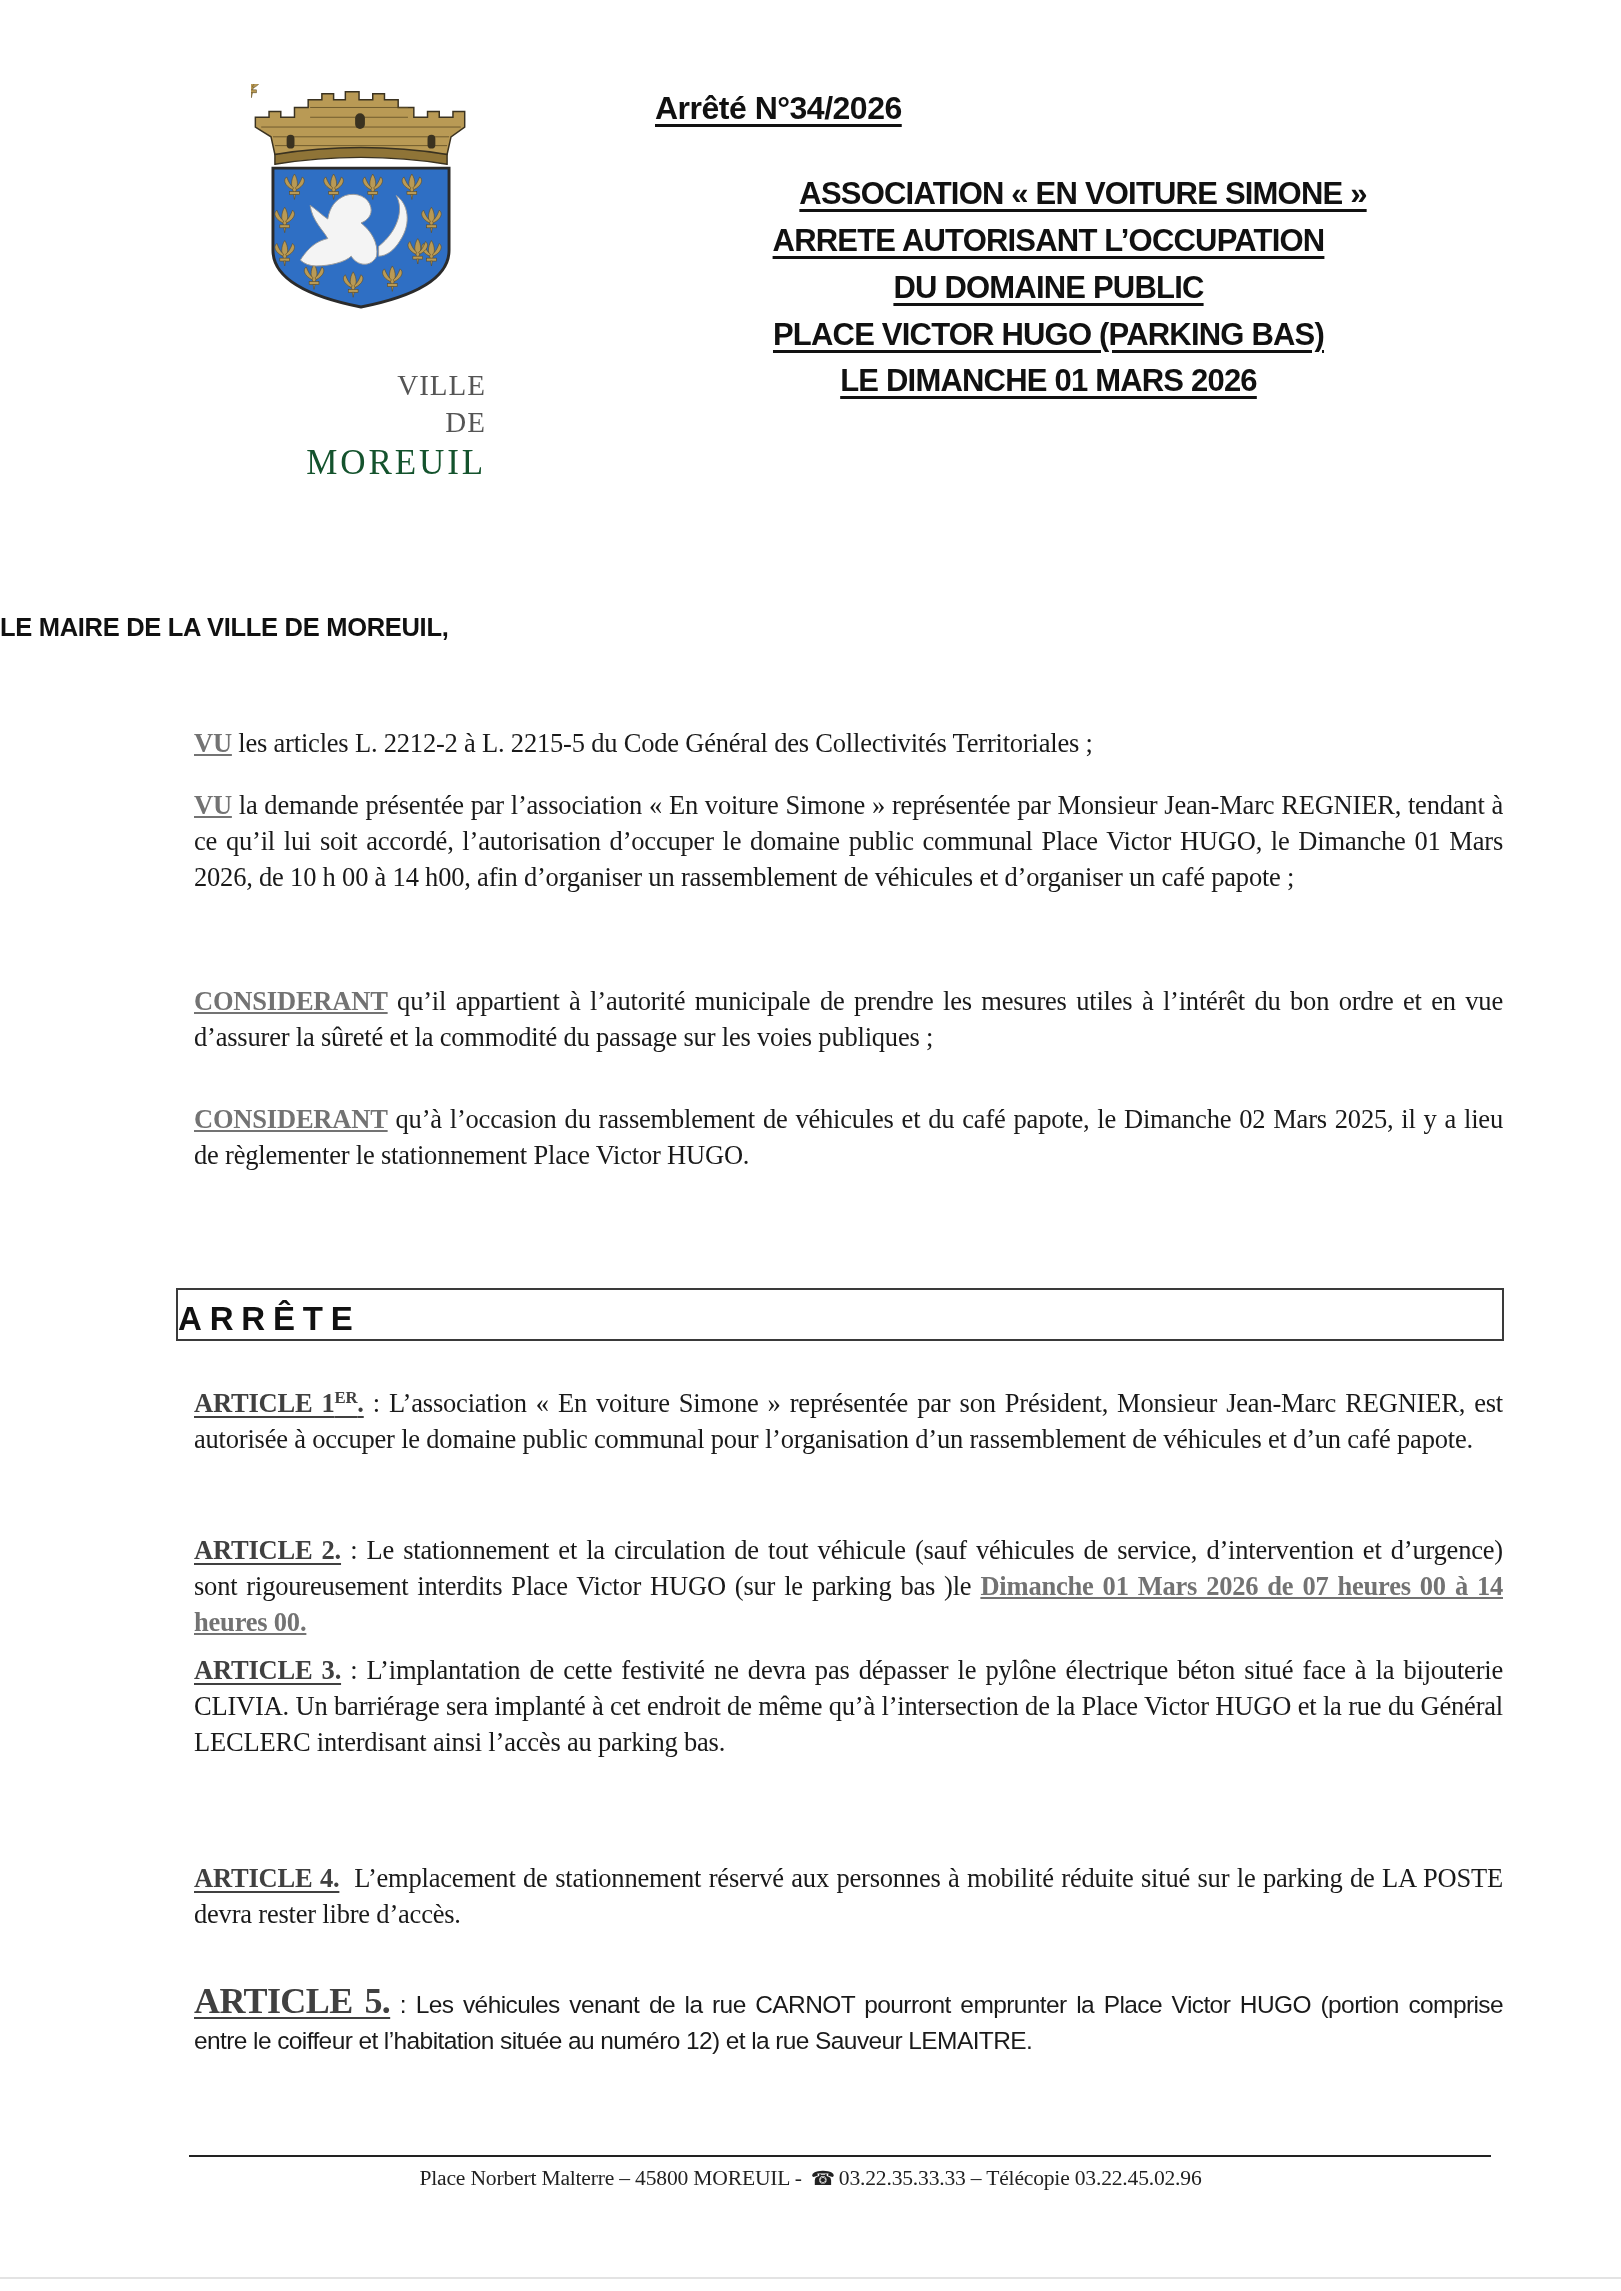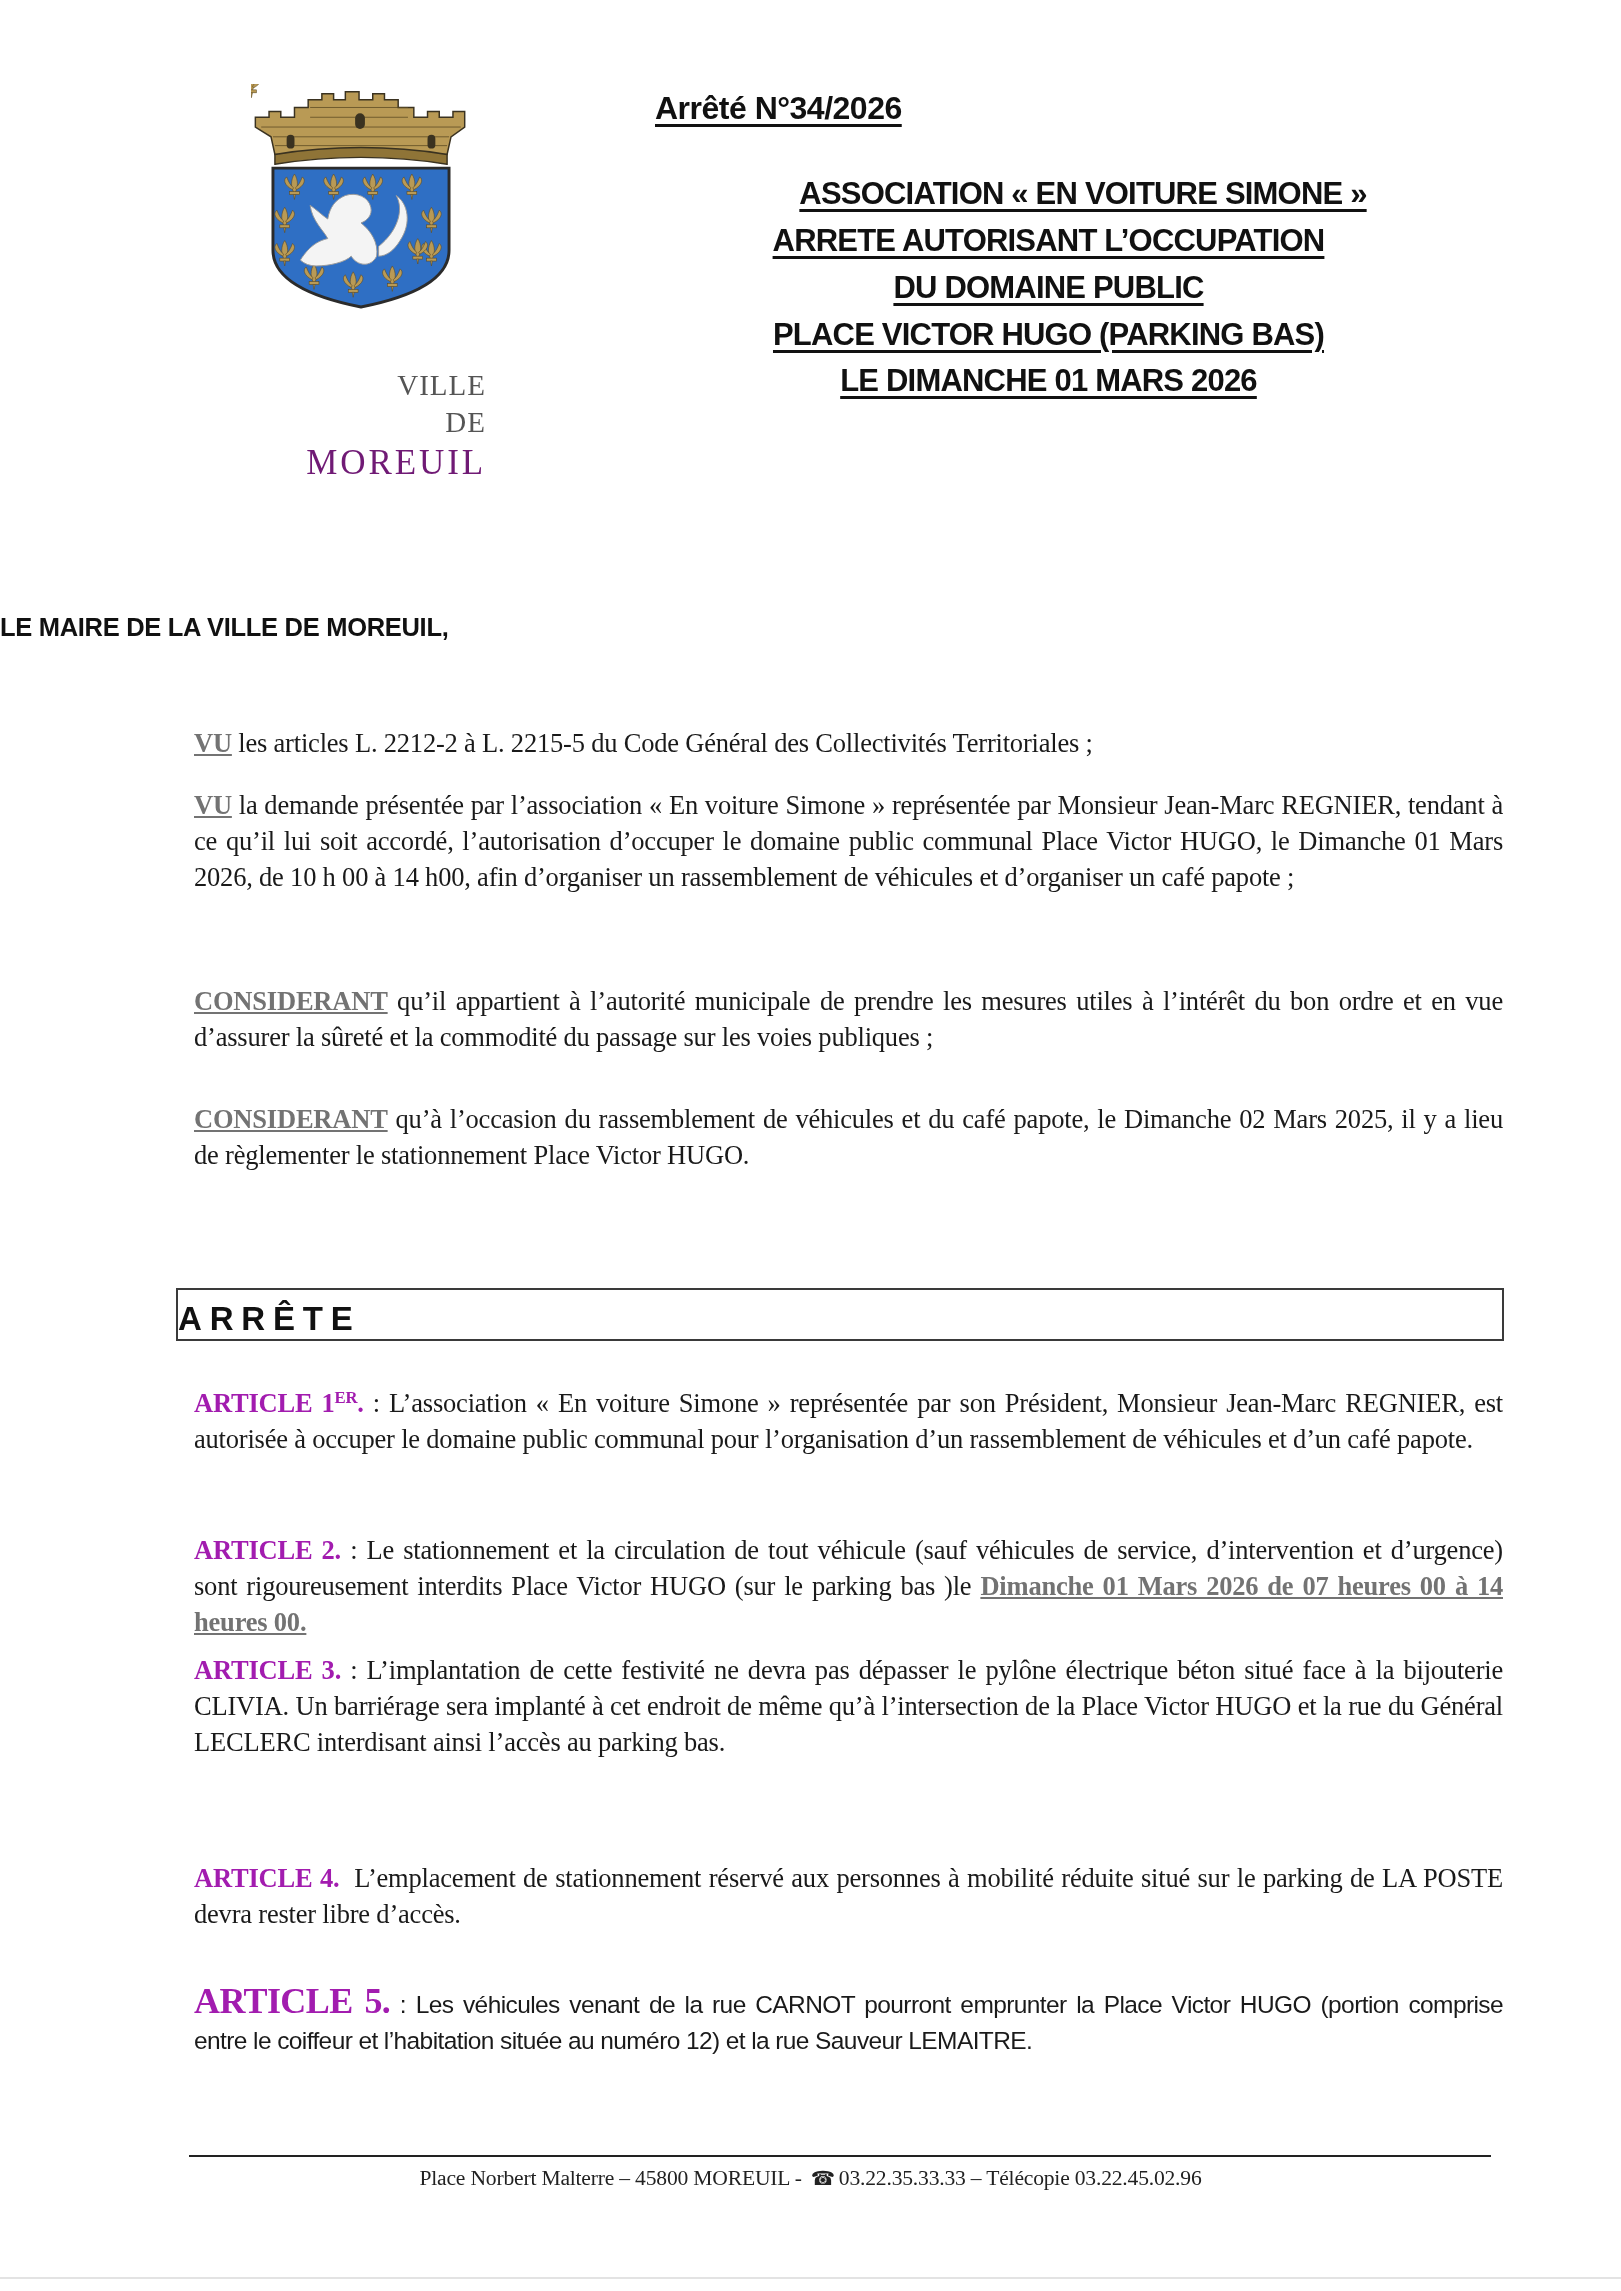--- a/index.html
+++ b/index.html
@@ -4,34 +4,34 @@
 <style>
   html, body { margin: 0; padding: 0; background: #ffffff; }
   body { width: 1621px; height: 2292px; position: relative; overflow: hidden; color: #1a1a1a; }
   .abs { position: absolute; }
 
   
   #crest { left: 251px; top: 84px; width: 220px; height: 265px; }
   .ville { font-family: "Liberation Serif", "DejaVu Serif", serif; color: #555; text-align: right; left: 235px; width: 251px; }
   #ville-l1 { top: 369px; font-size: 29px; letter-spacing: 1px; }
   #ville-l2 { top: 406px; font-size: 29px; letter-spacing: 1px; }
-  #ville-l3 { top: 443px; font-size: 35px; letter-spacing: 2.9px; color: #701a75; }
+  #ville-l3 { top: 443px; font-size: 35px; letter-spacing: 2.9px; color: #14532d; }
 
   
   .htitle { font-family: "Liberation Sans", "DejaVu Sans", sans-serif; font-weight: bold; text-decoration: underline; text-decoration-thickness: 2.9px; text-underline-offset: 4.9px; color: #111; white-space: nowrap; }
   #arrete-no { left: 655px; top: 90px; font-size: 32px; letter-spacing: -0.5px; }
   .tline { position: absolute; left: 686px; width: 725px; text-align: center; font-size: 31px; letter-spacing: -0.8px; }
 
   
   #maire { left: 0; width: 1621px; text-align: left; top: 613px; font-family: "Liberation Sans", "DejaVu Sans", sans-serif; font-weight: bold; font-size: 25.5px; color: #111; letter-spacing: -0.3px; }
 
   
   .para { position: absolute; left: 194px; width: 1309px; font-family: "Liberation Serif", "DejaVu Serif", serif; font-size: 26.5px; line-height: 36px; text-align: justify; text-align-last: left; color: #1a1a1a; letter-spacing: -0.2px; }
   .para b { font-weight: bold; color: #737373; text-decoration: underline; }
-  .lbl { font-weight: bold; text-decoration-thickness: 2px; text-underline-offset: 3.9px; color: #a21caf; }
+  .lbl { font-weight: bold; text-decoration: underline; text-decoration-thickness: 2px; text-underline-offset: 3.9px; color: #404040; }
   sup { font-size: 16.7px; vertical-align: 8.8px; line-height: 0; }
 
   
   #arrete-box { left: 176px; top: 1288px; width: 1328px; height: 53px; border: 2px solid #3a3a3a; box-sizing: border-box; }
   #arrete-box-label { position: absolute; left: 0; right: 0; top: 9.8px; text-align: left; font-family: Liberation Sans, sans-serif; font-weight: bold; font-size: 33px; letter-spacing: 7.8px; color: #111; }
 
   
   #footer-rule { left: 189px; top: 2155px; width: 1302px; height: 2px; background: #222; }
   #footer-text { left: 0; width: 1621px; top: 2166px; text-align: center; font-family: "Liberation Serif", "DejaVu Serif", serif; font-size: 21.6px; color: #222; letter-spacing: -0.2px; white-space: nowrap; }
   #phone-icon { display: inline-block; font-size: 19.6px; margin: 0 3.9px; }

